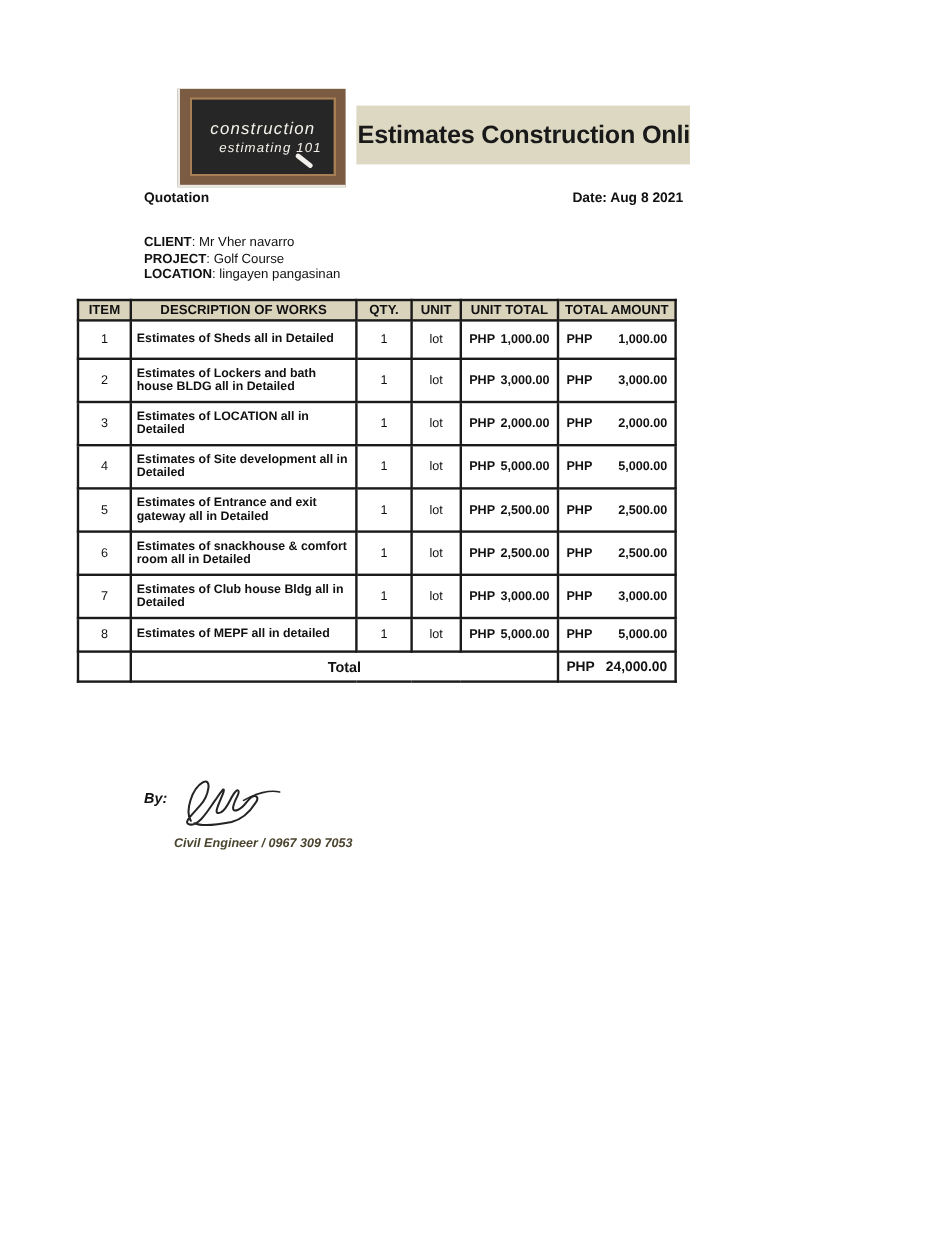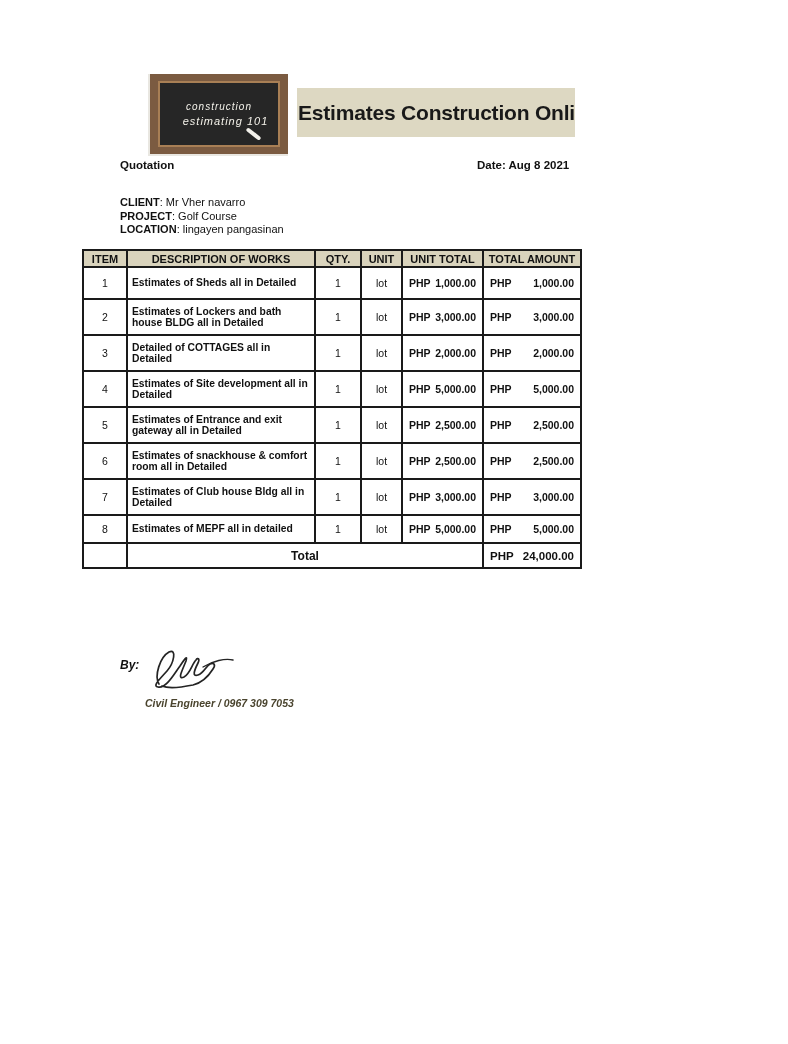--- a/index.html
+++ b/index.html
@@ -25,21 +25,21 @@
   .logo .frame-inner {
     width: 100%; height: 100%;
     border: 2px solid #a87f55;
     background: #262626;
     position: relative;
     display: flex; flex-direction: column;
     align-items: center; justify-content: center;
     gap: 3px;
   }
   .chalk-line { color: #f4f2ea; font-style: italic; letter-spacing: 1px; }
-  .chalk-line.l1 { font-size: 10px; text-align: center; }
+  .chalk-line.l1 { font-size: 14px; text-align: center; }
   .chalk-line.l2 { font-size: 11px; margin-left: 13px; }
   .chalk-piece {
     position: absolute; right: 16px; bottom: 9px;
     width: 17px; height: 4px; border-radius: 2px;
     background: #f2f0ea;
     transform: rotate(38deg);
   }
 
   
   .banner {
@@ -57,21 +57,21 @@
 
   
   .quotation-label { position: absolute; left: 120px; top: 159px; font-size: 11.5px; font-weight: bold; }
   .date-label { position: absolute; left: 477px; top: 159px; font-size: 11.5px; font-weight: bold; }
 
   
   .client-block { position: absolute; left: 120px; top: 196px; font-size: 11px; line-height: 13.5px; }
   .client-block b { font-weight: bold; }
 
   
-  .quote-table-wrap { position: absolute; left: 82px; top: 249px; width: 500px; }
+  .quote-table-wrap { position: absolute; left: 64px; top: 249px; width: 500px; }
   table.quote {
     border-collapse: collapse; table-layout: fixed; width: 498px;
     font-size: 10.5px; color: #111;
   }
   table.quote th, table.quote td { border: 2px solid #1a1a1a; }
   table.quote thead th {
     background: #d9d3bc; font-size: 11px; font-weight: bold;
     height: 17px; padding: 1px 2px; text-align: center;
   }
   tbody tr:nth-child(1) { height: 32px; }
@@ -177,21 +177,21 @@
       </td>
       <td>
         <div class="money">
           <span>PHP</span>
           <span>3,000.00</span>
         </div>
       </td>
     </tr>
           <tr>
       <td class="c-item">3</td>
-      <td class="c-desc">Detailed of COTTAGES all in Detailed</td>
+      <td class="c-desc">Estimates of LOCATION all in Detailed</td>
       <td class="c-qty">1</td>
       <td class="c-unit">lot</td>
       <td>
         <div class="money">
           <span>PHP</span>
           <span>2,000.00</span>
         </div>
       </td>
       <td>
         <div class="money">

